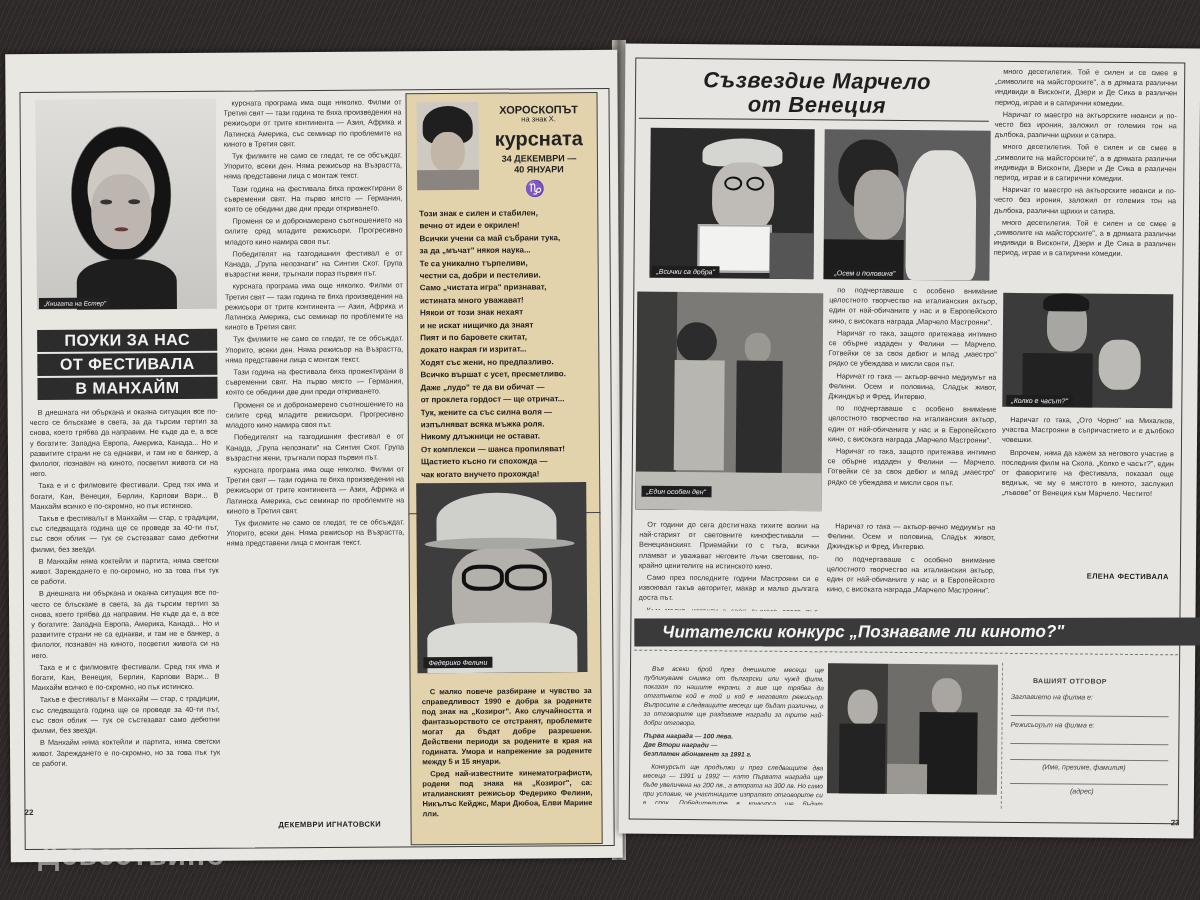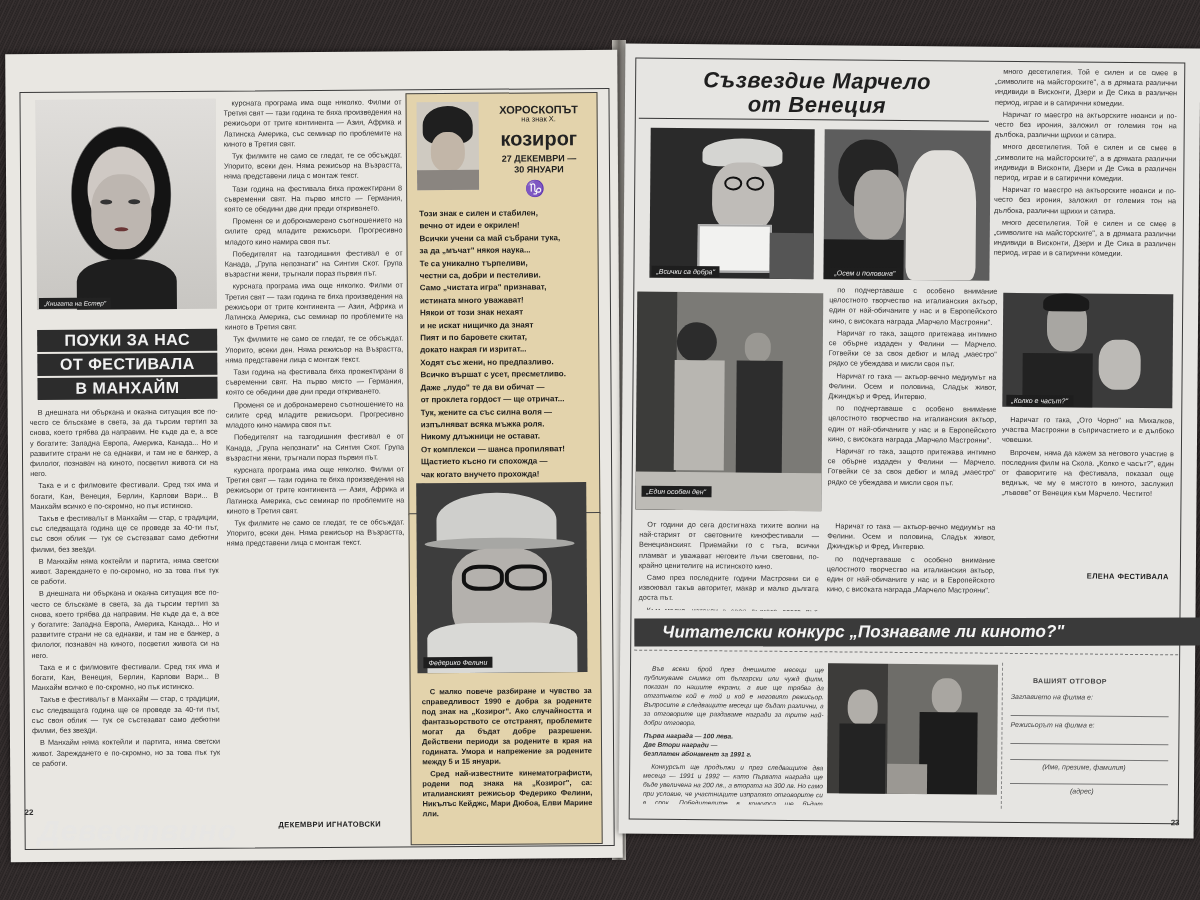--- a/index.html
+++ b/index.html
@@ -43,21 +43,21 @@
   .banner {
     position:absolute; background: #3a3a3a; color:#f4f4f4; font-style: italic; font-weight: bold;
     font-size: 17px; padding-left: 28px; line-height: 28px; height: 28px; transform: rotate(-0.6deg);
   }
   .title-right {
     position:absolute; font-weight: bold; font-style: italic; font-size: 22px; line-height: 23px;
     color:#1f1f1f; text-align:center; letter-spacing: 0.5px;
   }
   .form-line { position:absolute; border-bottom: 1px solid #777; }
   .form-label { position:absolute; font-size: 7px; font-style: italic; color:#444; }
-  .watermark { position:absolute; left: 38px; top: 814px; font-size: 30px; font-weight: bold; color: rgba(230,230,230,0.55); letter-spacing: 1px; font-style: italic; }
+  .watermark { position:absolute; left: 38px; top: 838px; font-size: 30px; font-weight: bold; color: rgba(230,230,230,0.55); letter-spacing: 1px; }
 </style>
 </head>
 <body>
 
 <div class="spine"></div>
 
 <div class="page page-left">
   <div class="frame" style="left:14px;top:38px;width:588px;height:756px;"></div>
 
   <div class="photo" style="left:30px;top:46px;width:180px;height:210px;background:#d8d6d2;">
@@ -102,23 +102,23 @@
   <div class="byline" style="left:268px;top:768px;">ДЕКЕМВРИ ИГНАТОВСКИ</div>
 
   <div class="horoscope-panel" style="left:400px;top:42px;width:190px;height:420px;">
     <div class="photo" style="left:10px;top:8px;width:62px;height:88px;background:#cfcac1;">
       <div style="position:absolute;left:6px;top:4px;width:50px;height:38px;background:#1f1f1f;border-radius:50% 50% 30% 30%;"></div>
       <div style="position:absolute;left:14px;top:30px;width:34px;height:40px;background:#c2b6a8;border-radius:45%;"></div>
       <div style="position:absolute;left:0;top:68px;width:62px;height:22px;background:#8a8580;"></div>
     </div>
     <div class="horo-title" style="left:78px;top:10px;width:108px;font-size:11px;">ХОРОСКОПЪТ</div>
     <div class="horo-title" style="left:78px;top:21px;width:108px;font-size:7.5px;font-weight:normal;">на знак Х.</div>
-    <div class="horo-title" style="left:78px;top:34px;width:108px;font-size:20px;">козирог</div>
-    <div class="horo-title" style="left:78px;top:60px;width:108px;font-size:9px;">27 ДЕКЕМВРИ —</div>
-    <div class="horo-title" style="left:78px;top:71px;width:108px;font-size:9px;">30 ЯНУАРИ</div>
+    <div class="horo-title" style="left:78px;top:34px;width:108px;font-size:20px;">курсната</div>
+    <div class="horo-title" style="left:78px;top:60px;width:108px;font-size:9px;">34 ДЕКЕМВРИ —</div>
+    <div class="horo-title" style="left:78px;top:71px;width:108px;font-size:9px;">40 ЯНУАРИ</div>
     <div style="position:absolute;left:118px;top:86px;font-size:16px;color:#111;">♑</div>
 
     <div class="poem" style="left:12px;top:114px;">
       <div>Този знак е силен и стабилен,</div>
       <div>вечно от идеи е окрилен!</div>
       <div>Всички учени са май събрани тука,</div>
       <div>за да „мъчат" някоя наука...</div>
       <div>Те са уникално търпеливи,</div>
       <div>честни са, добри и пестеливи.</div>
       <div>Само „чистата игра" признават,</div>

